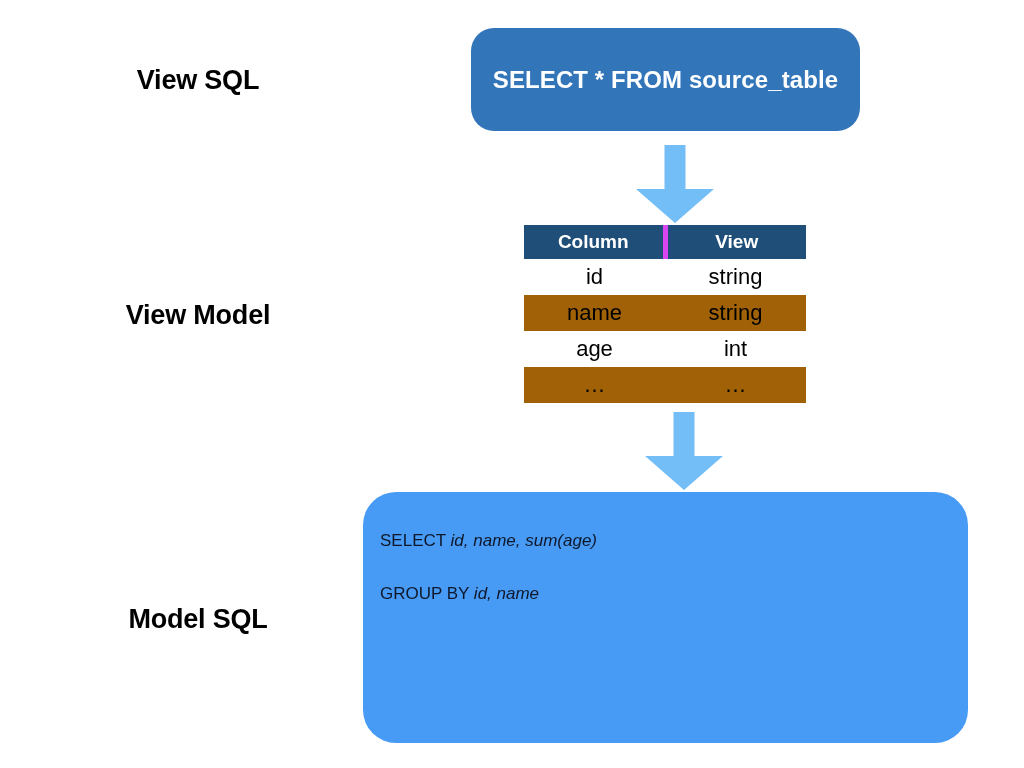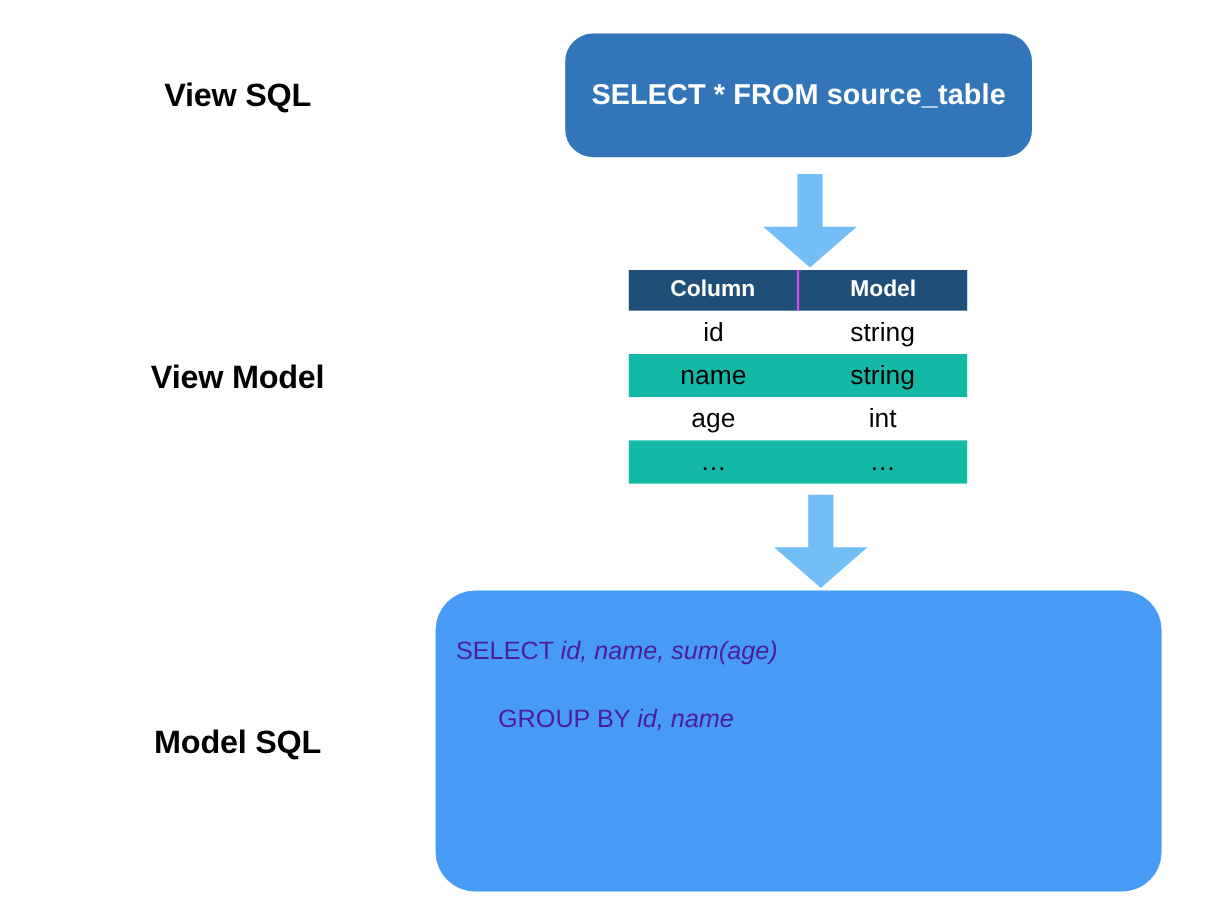--- a/index.html
+++ b/index.html
@@ -80,60 +80,60 @@
     color: #ffffff;
     font-family: "Liberation Sans", sans-serif;
     font-weight: bold;
     font-size: 19px;
     height: 34px;
     text-align: center;
     padding: 0;
     border: none;
   }
   #view-model-table th.th-col {
-    border-right: 2px solid #d946ef;
+    border-right: 5px solid #d946ef;
   }
   #view-model-table td {
     font-family: "Liberation Sans", sans-serif;
     font-weight: normal;
     font-size: 22px;
     color: #000000;
     height: 36px;
     text-align: center;
     padding: 0;
     border: none;
   }
   #view-model-table tr.stripe td {
-    background: #14b8a6;
+    background: #a16207;
   }
   #view-model-table tr.plain td {
     background: #ffffff;
   }
 
   
   #widget-sql-box {
     position: absolute;
     left: 363px;
     top: 492px;
     width: 605px;
     height: 251px;
     background: #479BF5;
     border-radius: 33px;
     padding: 40px 0 0 17px;
     box-sizing: border-box;
   }
   .sql-line {
     font-family: "Liberation Sans", sans-serif;
-    font-size: 21px;
-    color: #4c1d95;
+    font-size: 17px;
+    color: #0f172a;
     line-height: 1.0;
     margin-bottom: 36px;
     white-space: nowrap;
   }
-  .sql-line:last-child { margin-bottom: 0; margin-left: 35px; }
+  .sql-line:last-child { margin-bottom: 0; }
   .sql-kw   { font-weight: normal; font-style: normal; }
   .sql-em   { font-style: italic; font-weight: normal; }
   .sql-bold { font-weight: bold; font-style: normal; }
 </style>
 </head>
 <body>
 
 <div id="canvas">
 
   <div class="row-label" id="label-view-model">View Model</div>
@@ -147,21 +147,21 @@
   </div>
 
   <svg class="arrow-down" id="arrow-1" viewBox="0 0 78 78">
     <polygon points="28.5,0 49.5,0 49.5,44 78,44 39,78 0,44 28.5,44" fill="#74BEF8"></polygon>
   </svg>
 
   <table id="view-model-table">
     <thead>
       <tr>
         <th class="th-col">Column</th>
-        <th>Model</th>
+        <th>View</th>
       </tr>
     </thead>
     <tbody>
       <tr class="plain">
         <td>id</td>
         <td>string</td>
       </tr>
       <tr class="stripe">
         <td>name</td>
         <td>string</td>

